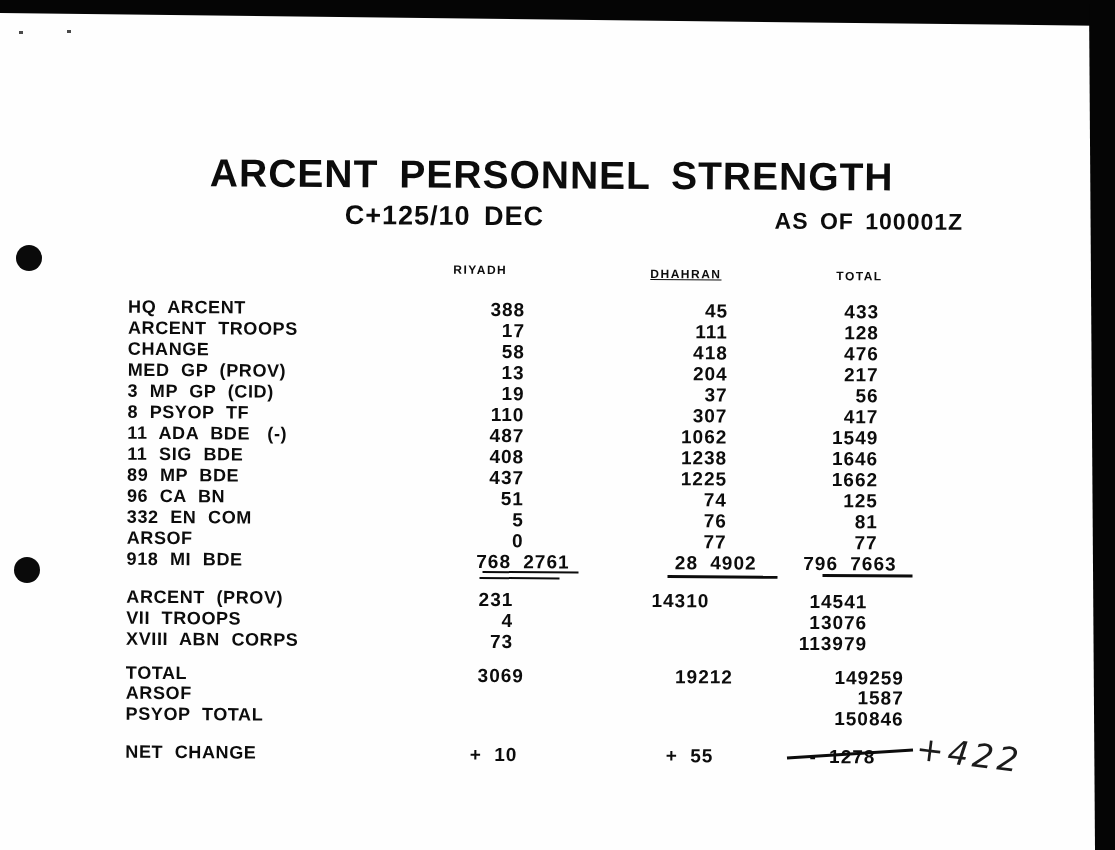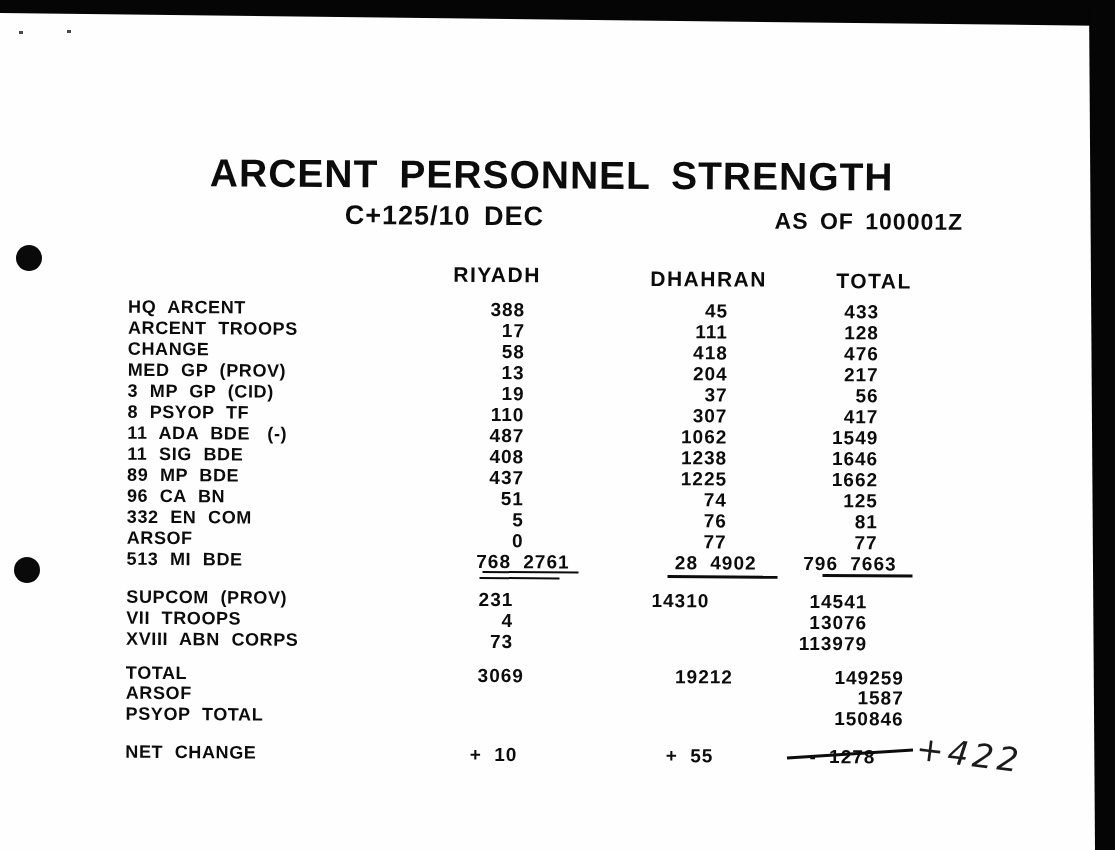--- a/index.html
+++ b/index.html
@@ -7,21 +7,21 @@
     position:relative;width:1115px;height:850px;overflow:hidden;
     background:#fefefe;color:#0c0c0c;
     font-family:"Liberation Sans","DejaVu Sans",sans-serif;font-weight:700;
   }
   .artifacts{position:absolute;left:0;top:0;z-index:1;}
   .content{position:absolute;left:0;top:0;width:1115px;height:850px;z-index:2;
     transform:rotate(0.35deg);transform-origin:0 0;}
   .title{position:absolute;left:211px;top:150px;font-size:39px;letter-spacing:1px;word-spacing:9px;white-space:nowrap;}
   .sub1{position:absolute;left:346px;top:198px;font-size:27px;letter-spacing:1px;word-spacing:5px;white-space:nowrap;}
   .sub2{position:absolute;left:776px;top:203px;font-size:23px;letter-spacing:1px;word-spacing:4px;white-space:nowrap;}
-  .hdr{position:absolute;font-size:21px;letter-spacing:1.5px;white-space:nowrap;}
+  .hdr{position:absolute;font-size:12px;letter-spacing:1.5px;white-space:nowrap;}
   .row{position:absolute;left:0;width:1115px;height:22px;}
   .lbl{position:absolute;left:130px;font-size:18px;letter-spacing:0.6px;word-spacing:6px;white-space:nowrap;}
   .note{position:absolute;left:270px;font-size:18px;letter-spacing:0.6px;}
   .v{position:absolute;width:210px;text-align:right;font-size:19px;letter-spacing:1px;word-spacing:6px;white-space:nowrap;}
   .u{position:absolute;background:#0c0c0c;}
   .hand{
     position:absolute;left:916px;top:735px;z-index:3;
     font-family:"DejaVu Sans",sans-serif;font-style:italic;font-weight:400;
     font-size:33px;letter-spacing:4px;color:#1b1b1b;
     transform:rotate(7deg);white-space:nowrap;
@@ -42,21 +42,21 @@
     <line x1="787" y1="758" x2="913" y2="750" stroke="#0c0c0c" stroke-width="3"></line>
   </svg>
 
   <div class="content">
 
     <div class="title">ARCENT PERSONNEL STRENGTH</div>
     <div class="sub1">C+125/10 DEC</div>
     <div class="sub2">AS OF 100001Z</div>
 
     <div class="hdr" style="left:455px;top:260px;">RIYADH</div>
-    <div class="hdr" style="left:652px;top:263px;">DHAHRAN</div>
+    <div class="hdr" style="left:652px;top:263px;text-decoration:underline;">DHAHRAN</div>
     <div class="hdr" style="left:838px;top:264px;">TOTAL</div>
 
     <div class="row" style="top:296px;">
       <span class="lbl">HQ ARCENT</span>
       <span class="v" style="right:588px;">388</span>
       <span class="v" style="right:385px;">45</span>
       <span class="v" style="right:234px;">433</span>
     </div>
     <div class="row" style="top:317px;">
       <span class="lbl">ARCENT TROOPS</span>
@@ -119,33 +119,33 @@
       <span class="v" style="right:385px;">76</span>
       <span class="v" style="right:234px;">81</span>
     </div>
     <div class="row" style="top:527px;">
       <span class="lbl">ARSOF</span>
       <span class="v" style="right:588px;">0</span>
       <span class="v" style="right:385px;">77</span>
       <span class="v" style="right:234px;">77</span>
     </div>
     <div class="row" style="top:548px;">
-      <span class="lbl">513 MI BDE</span>
+      <span class="lbl">918 MI BDE</span>
       <span class="v" style="right:542px;">768 2761</span>
       <span class="v" style="right:355px;">28 4902</span>
       <span class="v" style="right:215px;">796 7663</span>
     </div>
 
     <div class="u" style="left:486px;top:568px;width:96px;height:2px;"></div>
     <div class="u" style="left:483px;top:574px;width:80px;height:2px;"></div>
     <div class="u" style="left:671px;top:571px;width:110px;height:3px;"></div>
     <div class="u" style="left:826px;top:569px;width:90px;height:3px;"></div>
 
     <div class="row" style="top:586px;">
-      <span class="lbl">SUPCOM (PROV)</span>
+      <span class="lbl">ARCENT (PROV)</span>
       <span class="v" style="right:598px;">231</span>
       <span class="v" style="right:402px;">14310</span>
       <span class="v" style="right:244px;">14541</span>
     </div>
     <div class="row" style="top:607px;">
       <span class="lbl">VII TROOPS</span>
       <span class="v" style="right:598px;">4</span>
       <span class="v" style="right:402px;"></span>
       <span class="v" style="right:244px;">13076</span>
     </div>

